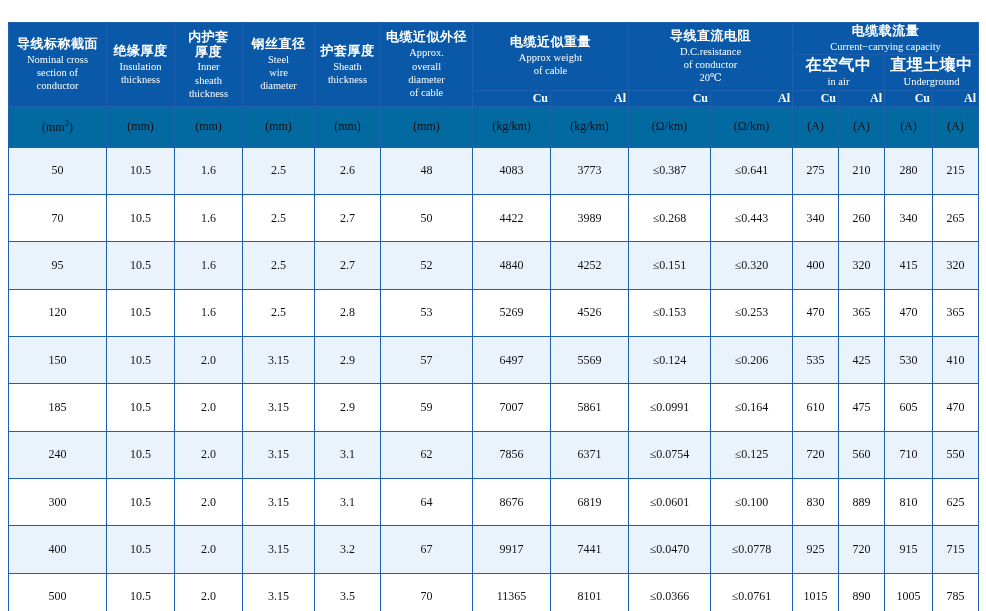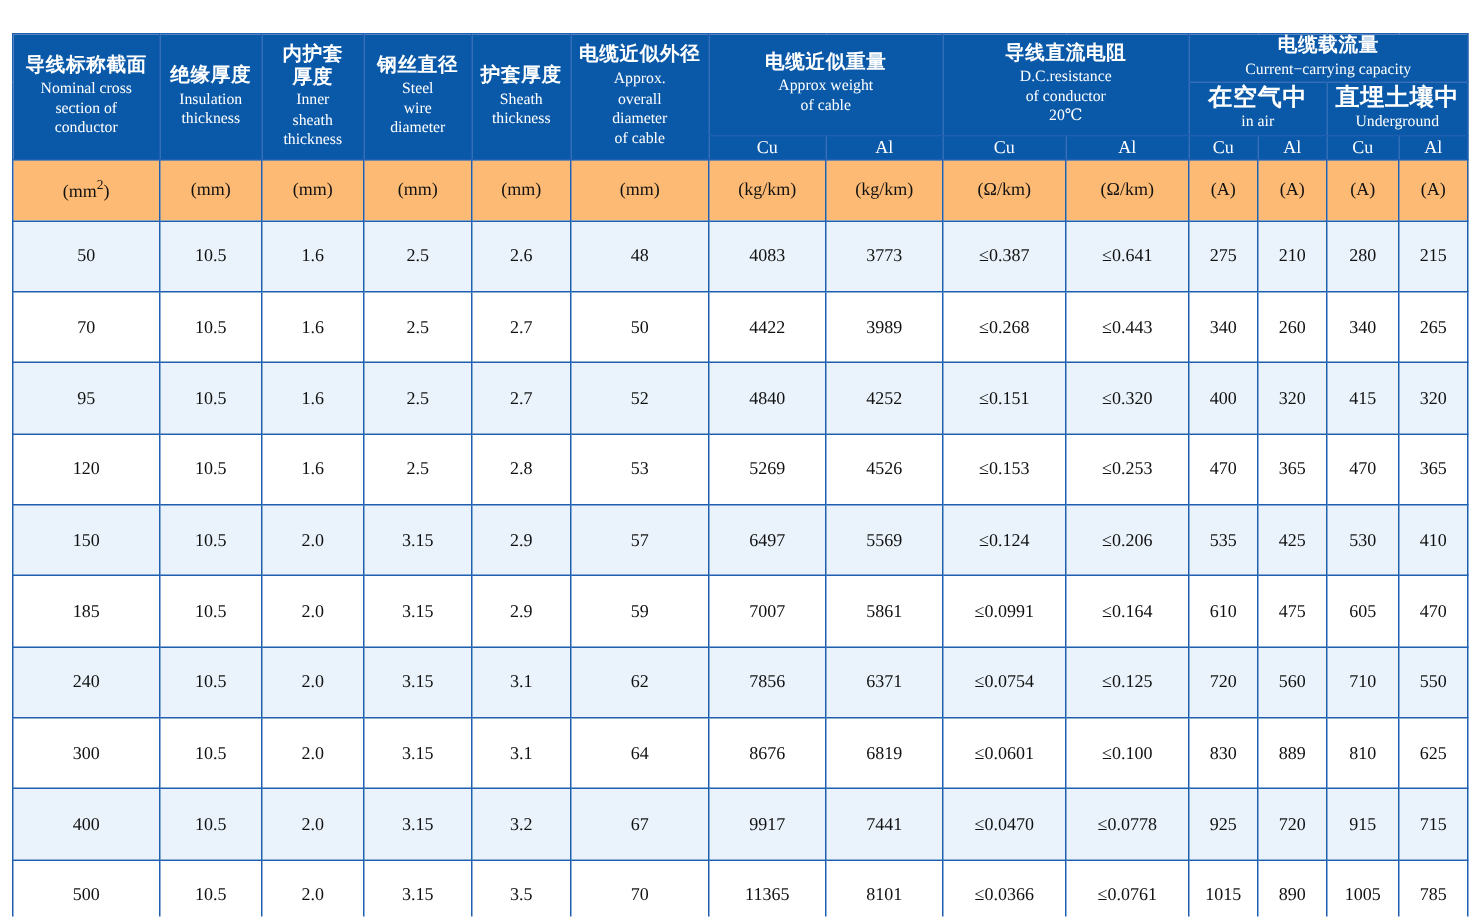--- a/index.html
+++ b/index.html
@@ -49,26 +49,27 @@
     display: block;
     font-size: 10.5px;
     font-weight: normal;
     font-family: "Liberation Serif", "DejaVu Serif", serif;
     line-height: 1.25;
     padding-top: 1px;
   }
   .hd.sub .cn { font-size: 16px; }
   .hd.matl {
     font-size: 12px;
-    font-weight: normal;
+    font-weight: bold;
     font-family: "Liberation Serif", "DejaVu Serif", serif;
+    text-align: right;
   }
   
   .unit {
-    background: #fdba74;
+    background: #0369a1;
     font-size: 12px;
     color: #111111;
     height: 34px;
   }
   .unit .sup { font-size: 9px; vertical-align: super; }
   
   tbody tr.data td {
     font-size: 12px;
     height: 37px;
     color: #111111;

